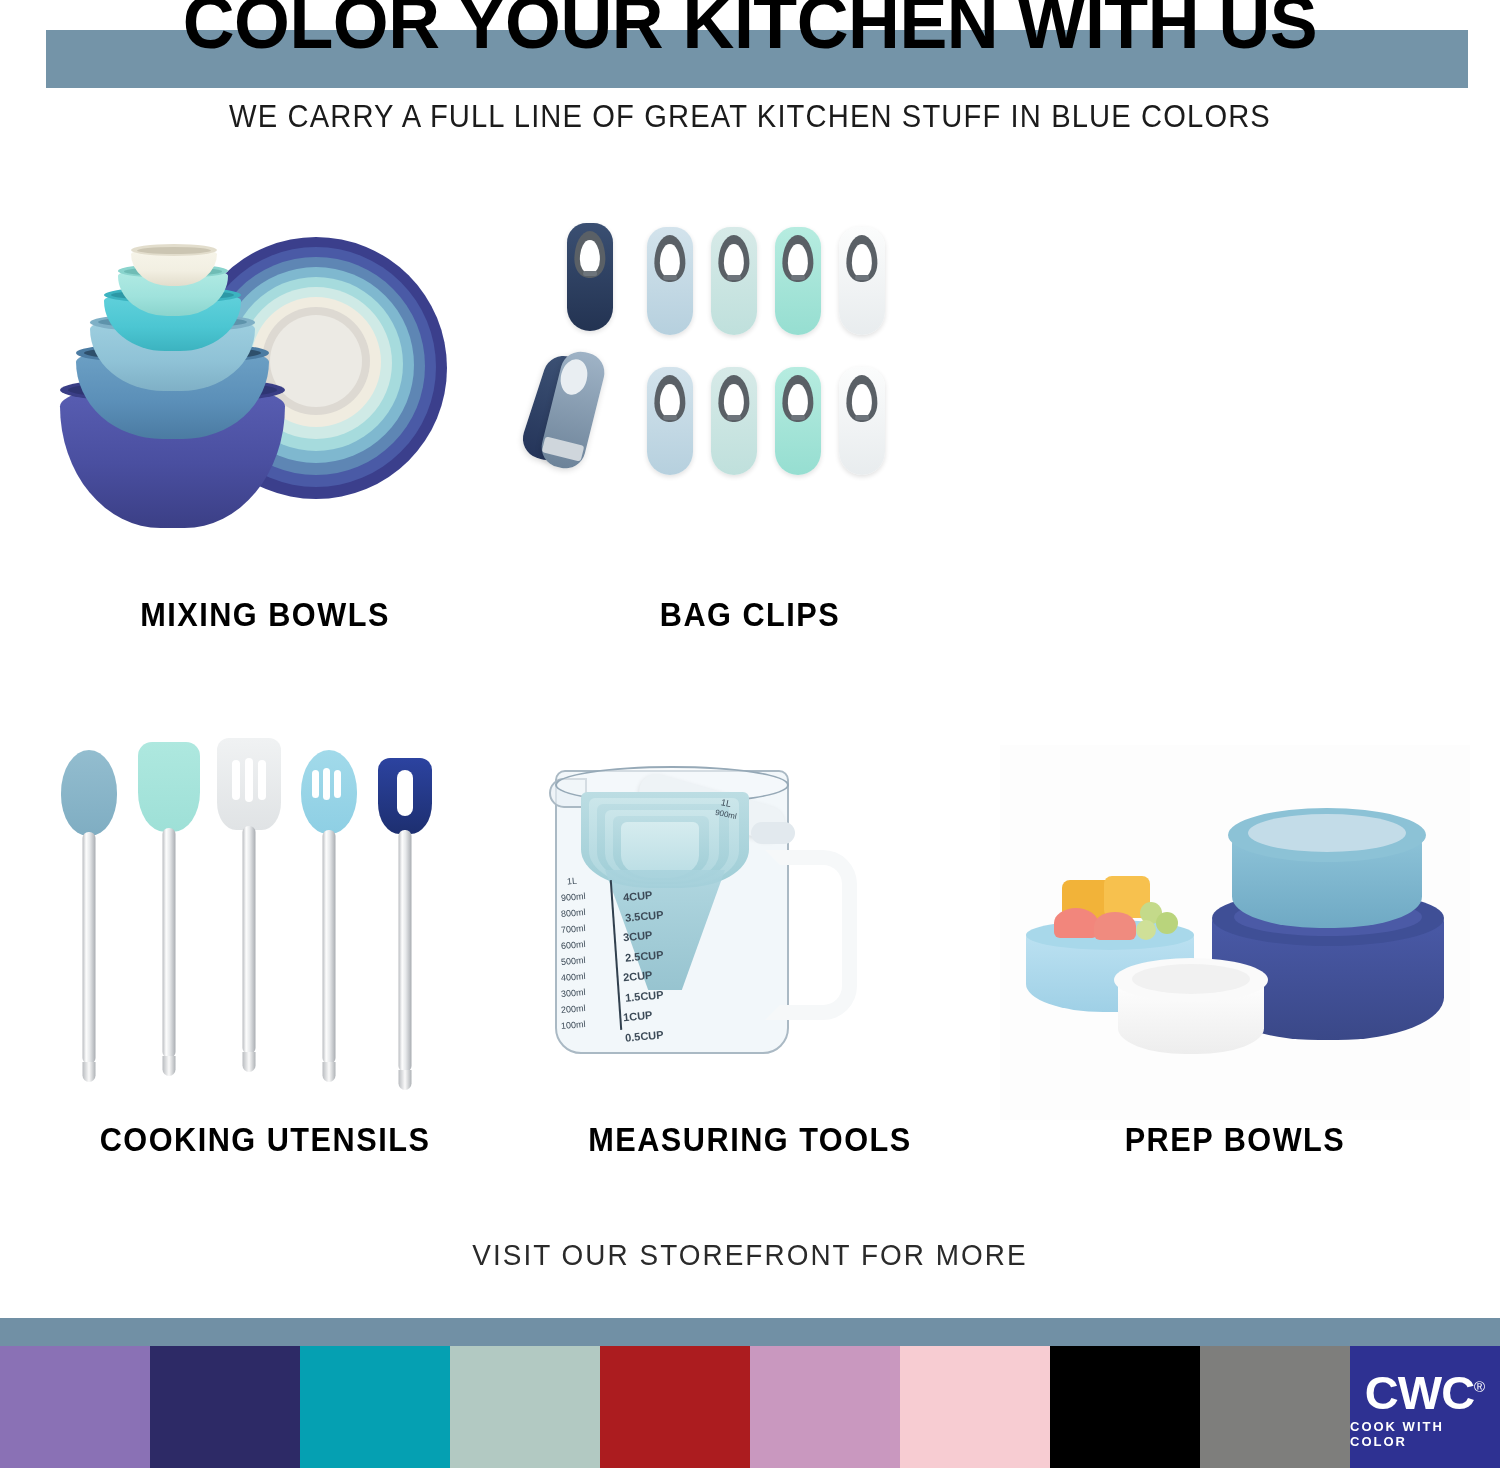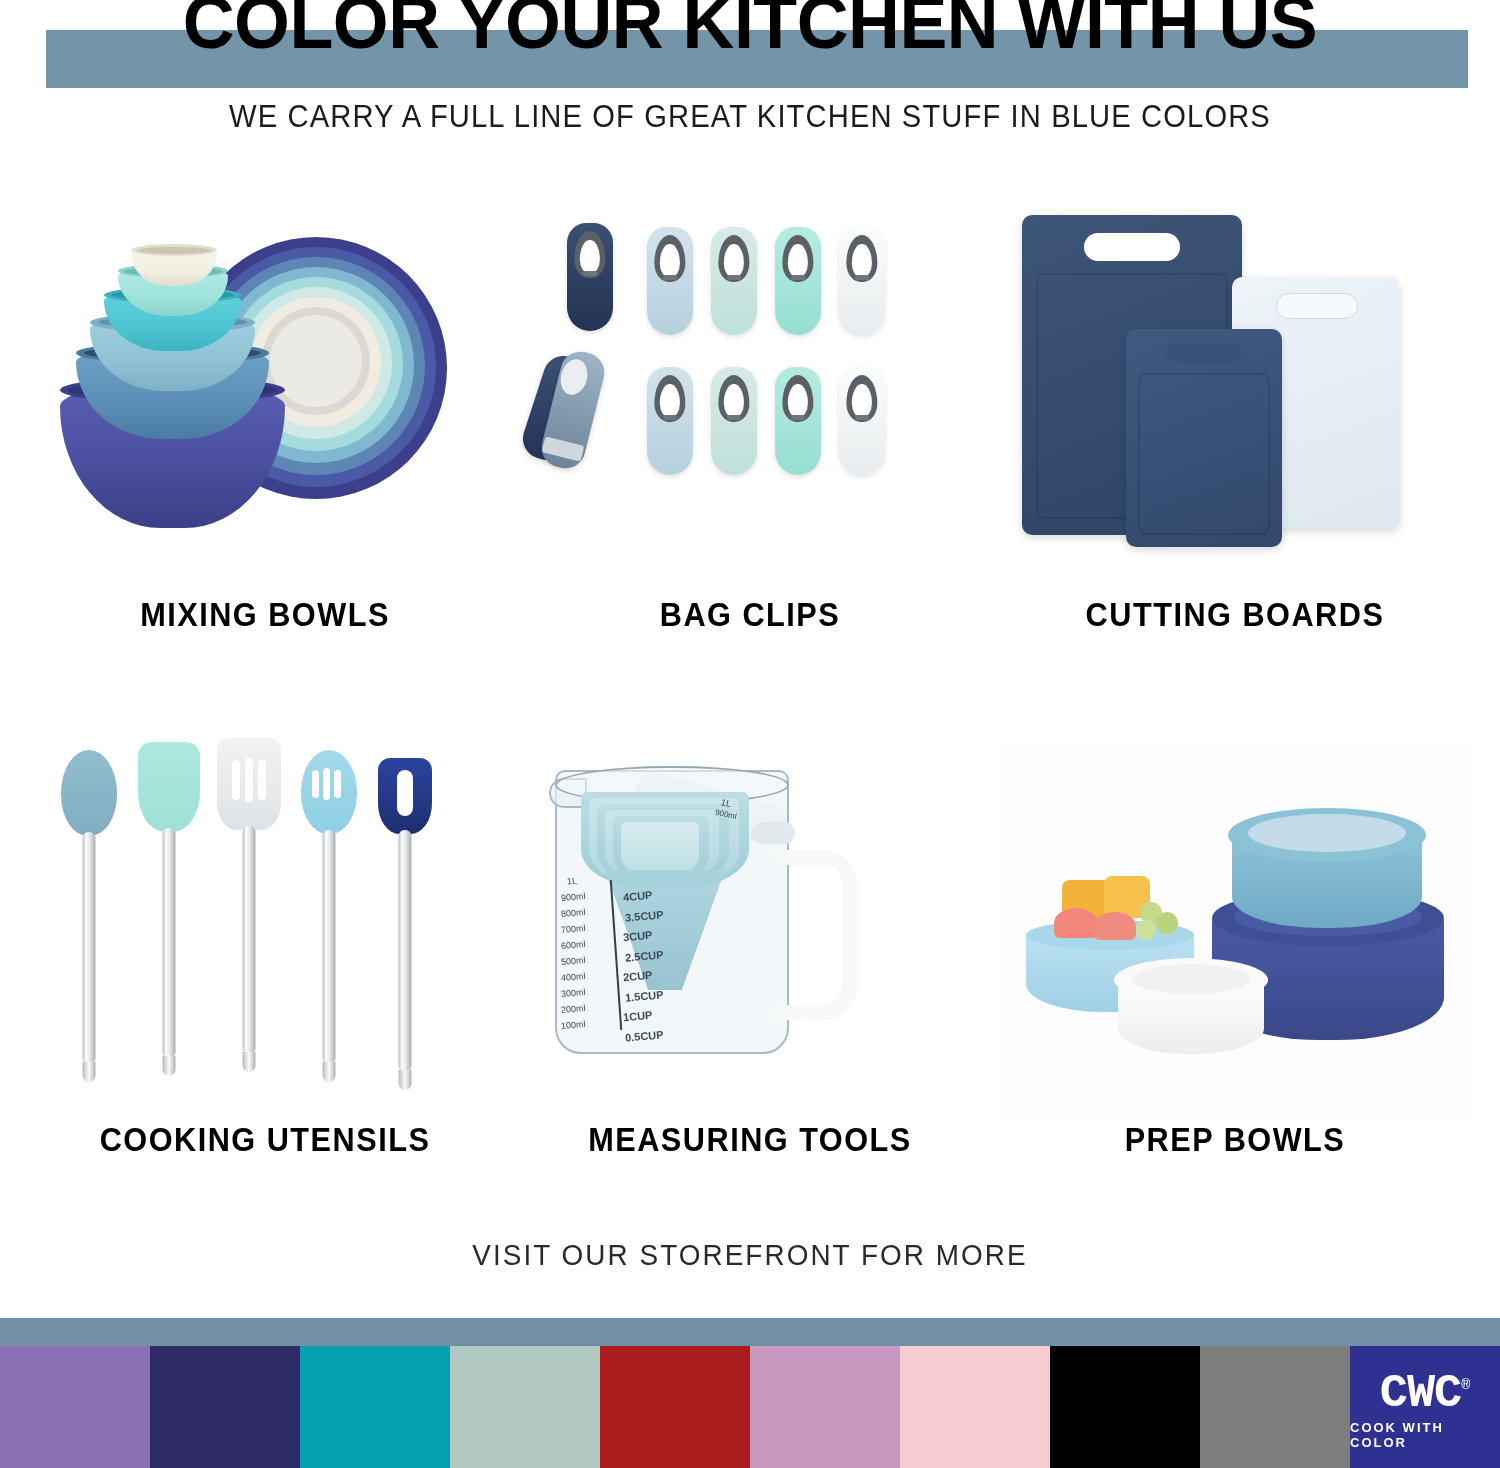--- a/index.html
+++ b/index.html
@@ -54,21 +54,21 @@
   }
 
   
   .strip-band{position:absolute;left:0;top:1318px;width:1500px;height:28px;background:#7190a5;}
   .swatches{position:absolute;left:0;top:1346px;width:1500px;height:122px;display:flex;}
   .sw{flex:1 1 0;height:122px;position:relative;}
 
   
   .logo{position:absolute;left:0;top:0;width:100%;height:100%;
         display:flex;flex-direction:column;align-items:center;justify-content:center;}
-  .logo-main{font-size:47px;line-height:44px;font-weight:700;color:#fff;letter-spacing:-1px;position:relative;font-family:Liberation Mono, monospace;}
+  .logo-main{font-size:47px;line-height:44px;font-weight:700;color:#fff;letter-spacing:-1px;position:relative;}
   .logo-main .reg{font-size:15px;vertical-align:super;font-weight:400;letter-spacing:0;}
   .logo-sub{font-size:13px;line-height:15px;font-weight:700;color:#fff;letter-spacing:2.0px;margin-top:5px;}
 
   
   .ph{position:absolute;left:0;top:0;width:470px;height:390px;}
 
   
   .mb-lid{position:absolute;border-radius:50%;}
   .mb-bowl{position:absolute;border-bottom-left-radius:50% 94%;border-bottom-right-radius:50% 94%;
            border-top-left-radius:50% 18%;border-top-right-radius:50% 18%;}
@@ -227,41 +227,20 @@
             <div class="mb-rim" style="left:94px;top:62px;width:98px;height:9px;background:#6fbcb5;"></div>
 
             <div class="mb-bowl" style="left:101px;top:43px;width:86px;height:38px;background:linear-gradient(180deg,#f7f5ea 0%,#f2efe2 60%,#e2ddcc 100%);"></div>
             <div class="mb-rim" style="left:101px;top:39px;width:86px;height:12px;background:#e2ddcc;"></div>
             <div class="mb-rim" style="left:107px;top:42px;width:74px;height:7px;background:#cbc5b2;"></div>
           </div>
         </div>
         <div class="cap">MIXING BOWLS</div>
       </div>
 
-      <div class="cell c2">
-        <div class="art">
-          <div class="ph">
-
-            <div class="board" style="left:22px;top:10px;width:220px;height:320px;background:linear-gradient(160deg,#3d5578,#2f4467);">
-              <div class="handle" style="left:62px;top:18px;width:96px;height:28px;"></div>
-              <div class="groove" style="left:14px;top:58px;right:14px;bottom:16px;"></div>
-            </div>
-
-            <div class="board" style="left:232px;top:72px;width:168px;height:252px;background:linear-gradient(160deg,#eef4f8,#dde8ef);">
-              <div class="handle" style="left:44px;top:16px;width:80px;height:24px;background:#f7fafc;border:1px solid #cfdae2;"></div>
-            </div>
-
-            <div class="board" style="left:126px;top:124px;width:156px;height:218px;background:linear-gradient(160deg,#3f5a80,#32486c);">
-              <div class="handle" style="left:40px;top:14px;width:76px;height:20px;background:#3a5277;border-radius:10px;"></div>
-              <div class="groove" style="left:12px;top:44px;right:12px;bottom:12px;"></div>
-            </div>
-          </div>
-        </div>
-        <div class="cap">CUTTING BOARDS</div>
-      </div>
     </div>
 
     <div class="row" style="margin-top:55px;">
 
       <div class="cell c0">
         <div class="art">
           <div class="ph">
 
             <div class="ut" style="left:28px;top:20px;height:350px;">
               <div class="head" style="top:0;width:56px;height:86px;border-radius:50% 50% 48% 48%;background:linear-gradient(180deg,#93bdcf,#7fadc2);"></div>

